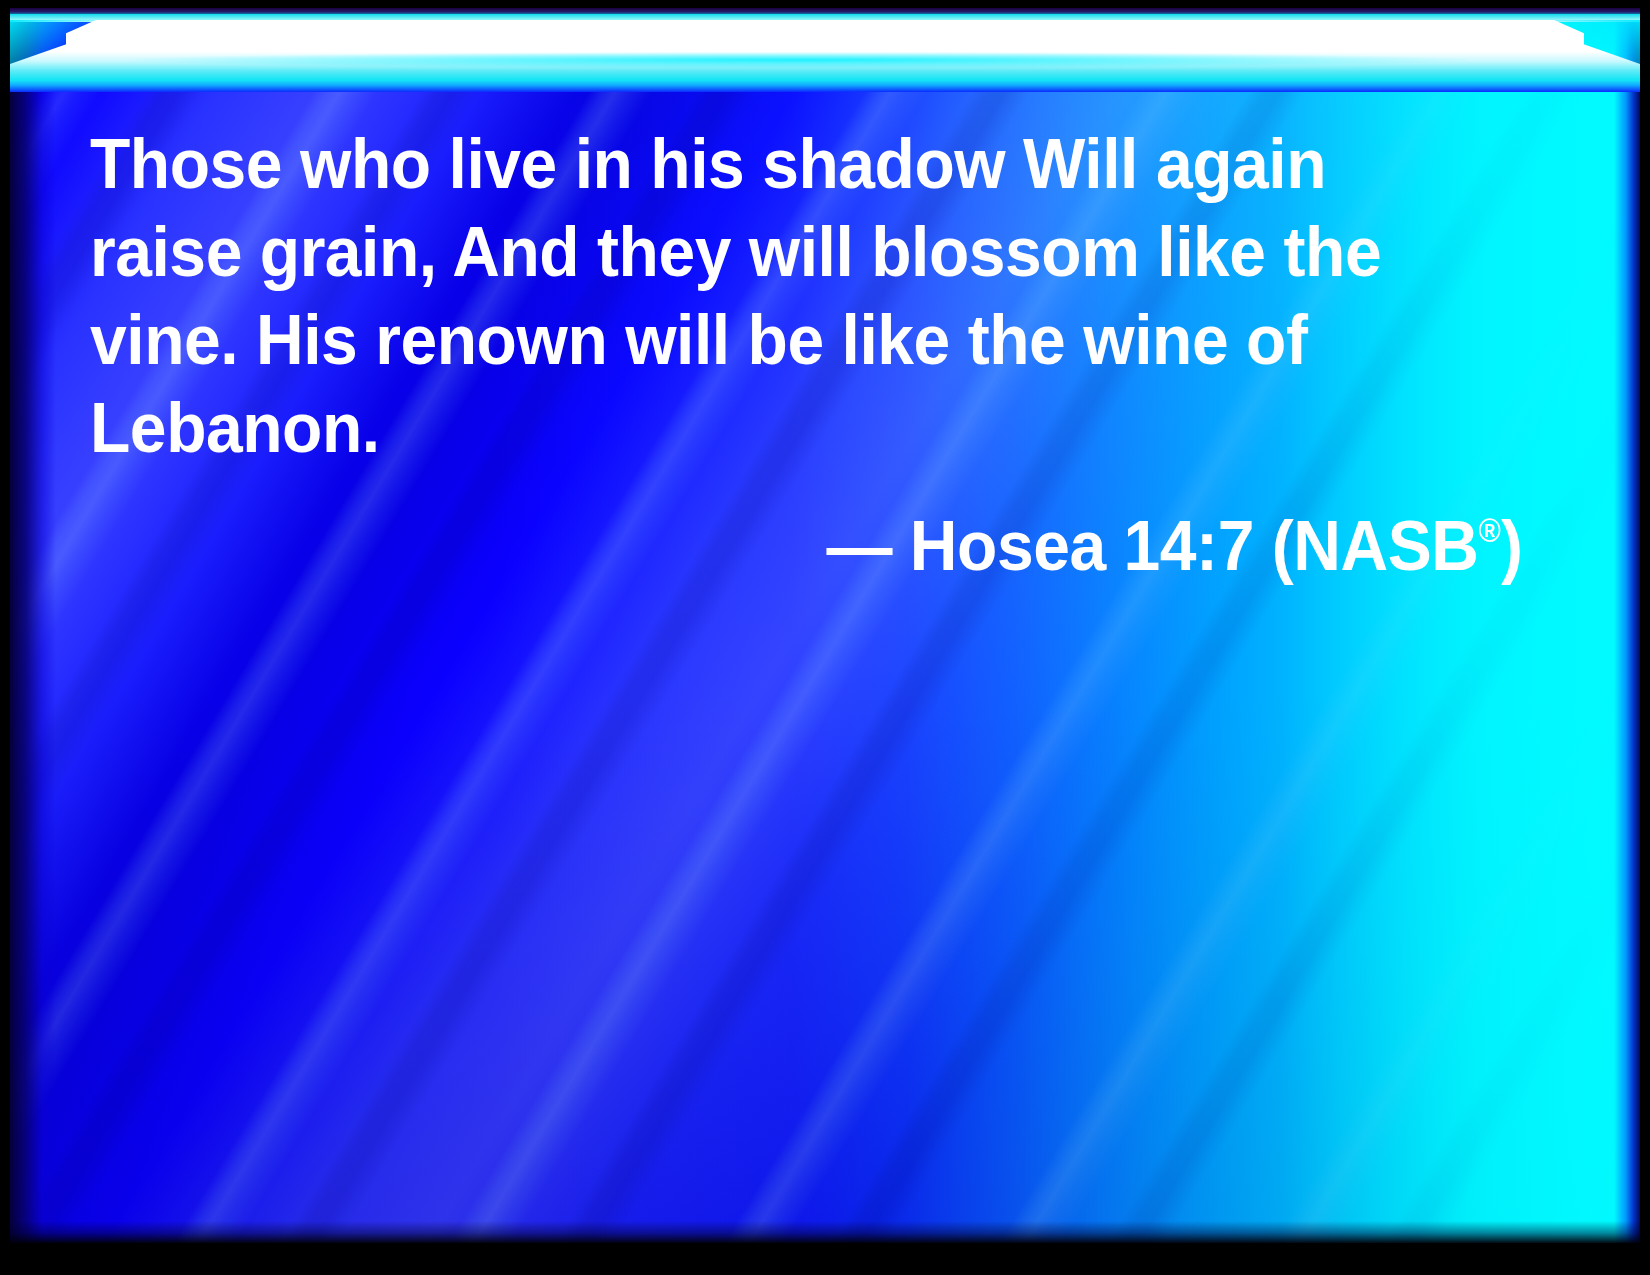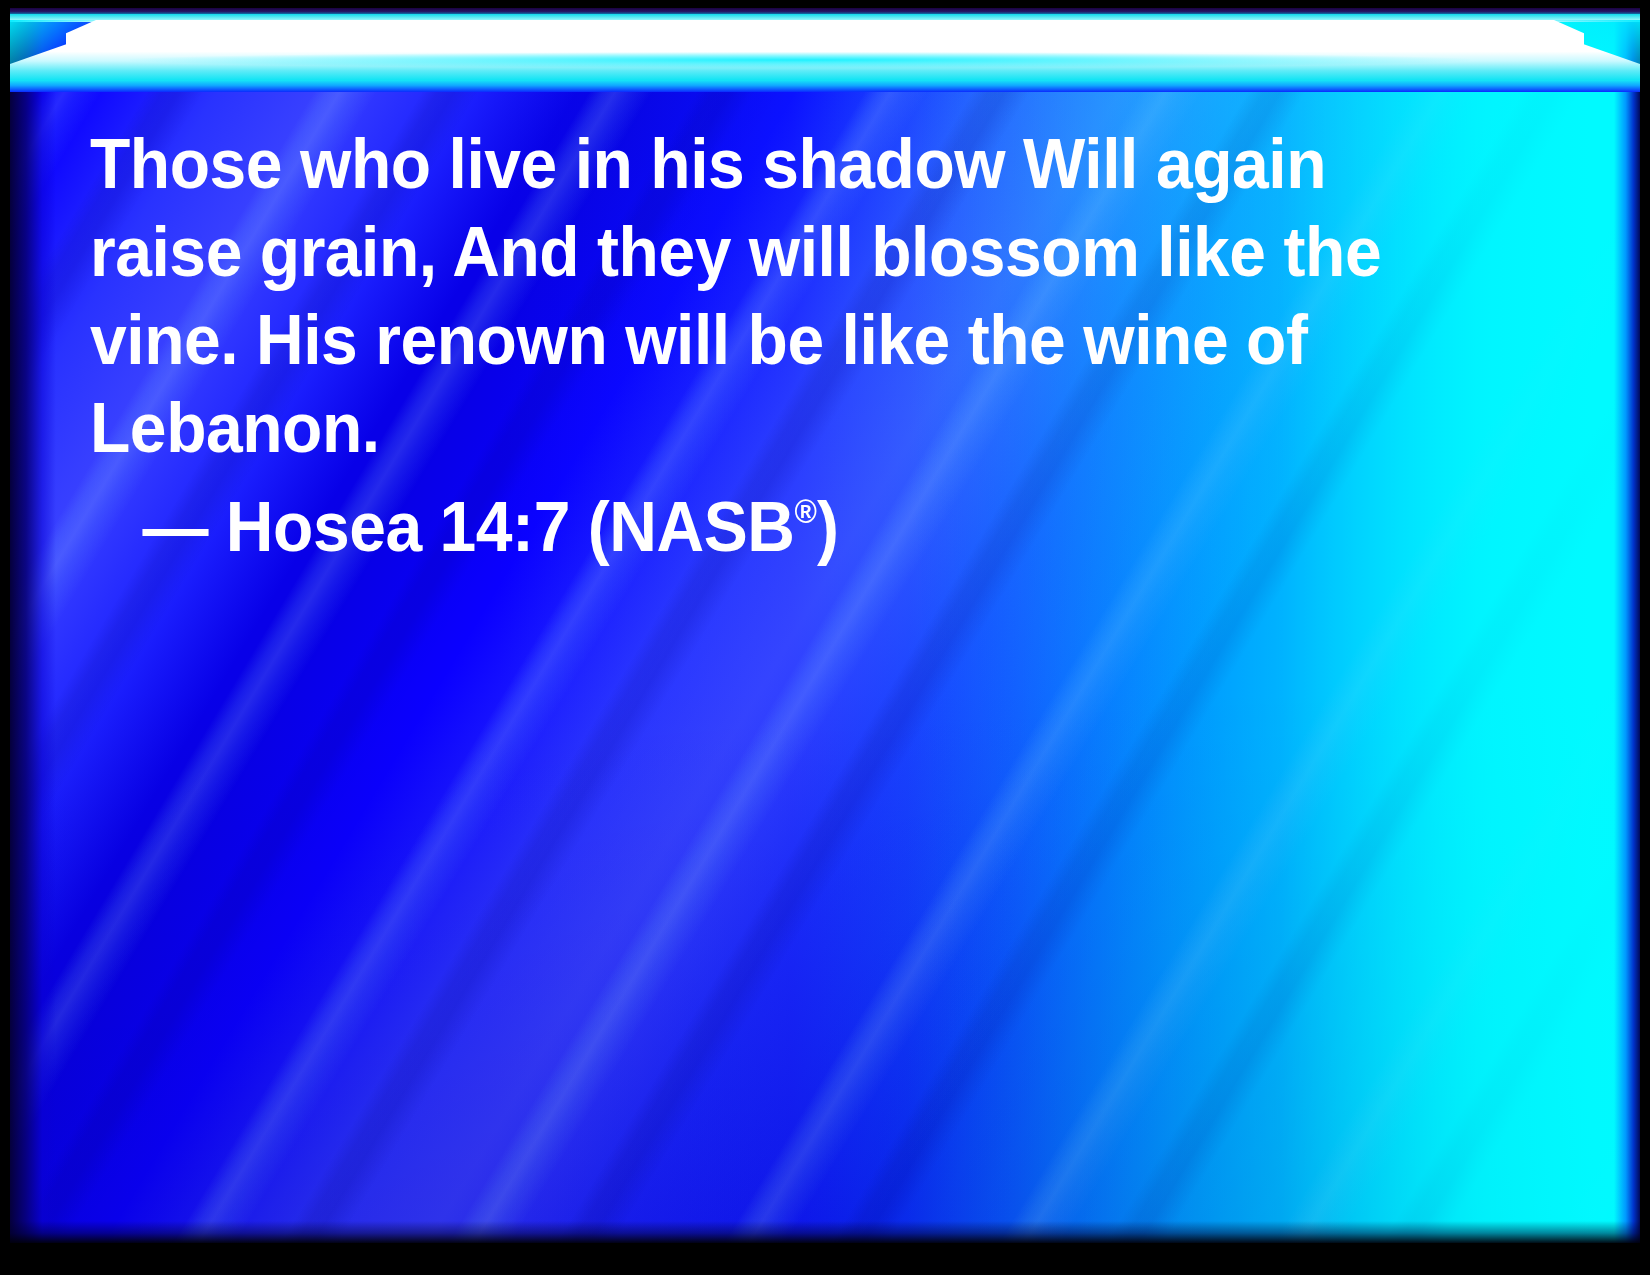--- a/index.html
+++ b/index.html
@@ -207,21 +207,22 @@
     font-stretch: condensed;
     transform: scaleX(0.93);
     transform-origin: left top;
     white-space: pre-line;
     margin: 0;
   }
   .attrib-wrap {
     position: absolute;
     left: 80px;
     right: 118px;
-    top: 460px;
+    top: 479px;
+    text-align: right;
   }
   .attrib {
     display: inline-block;
     color: #ffffff;
     font-weight: bold;
     font-size: 71px;
     line-height: 88px;
     letter-spacing: -0.5px;
     transform: scaleX(0.93);
     transform-origin: right top;

